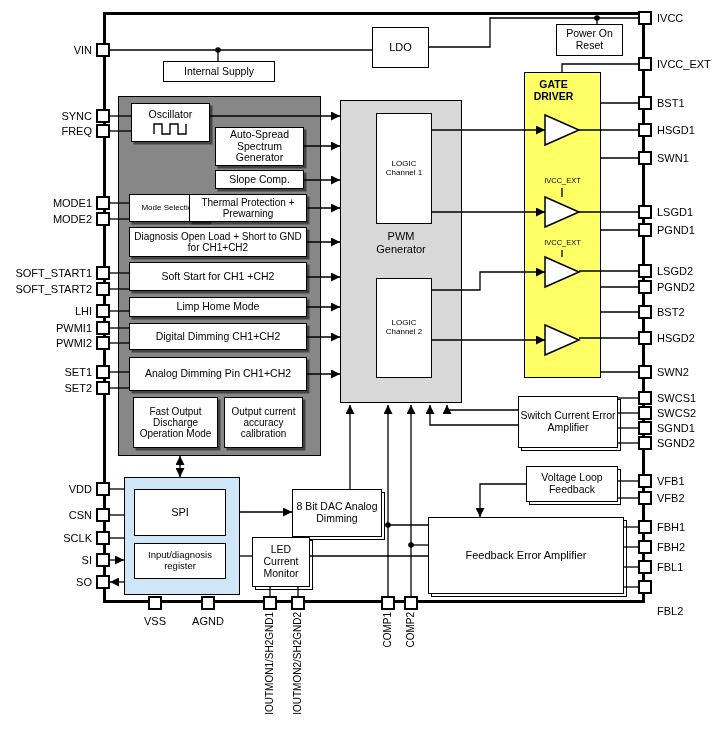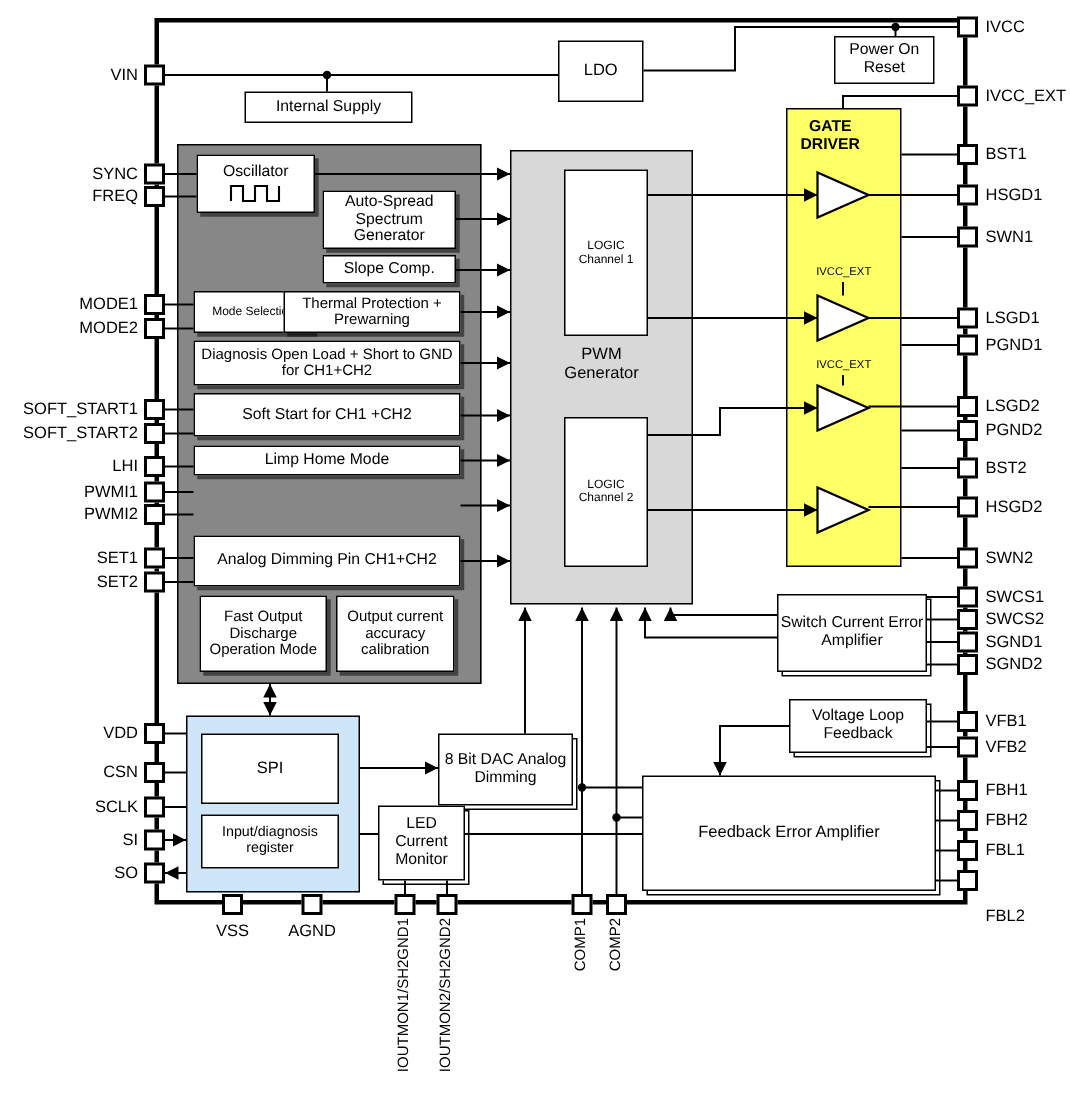--- a/index.html
+++ b/index.html
@@ -44,20 +44,21 @@
       <path d="M2,12 V2 H10 V12 H18 V2 H26 V12 H34 V2" fill="none" stroke="#000" stroke-width="1.4"></path>
     </svg>
   </div>
   <div class="blk shg" style="left:215px;top:127px;width:89px;height:39px">Auto-Spread Spectrum Generator</div>
   <div class="blk shg" style="left:215px;top:170px;width:89px;height:19px">Slope Comp.</div>
   <div class="blk shg" style="left:129px;top:194px;width:80px;height:28px;font-size:8px">Mode Selection</div>
   <div class="blk shg" style="left:189px;top:194px;width:118px;height:28px;font-size:10px">Thermal Protection + Prewarning</div>
   <div class="blk shg" style="left:129px;top:227px;width:178px;height:30px;font-size:10px">Diagnosis Open Load + Short to GND for CH1+CH2</div>
   <div class="blk shg" style="left:129px;top:262px;width:178px;height:29px">Soft Start for CH1 +CH2</div>
   <div class="blk shg" style="left:129px;top:297px;width:178px;height:20px">Limp Home Mode</div>
+  <div class="blk shg" style="left:129px;top:323px;width:178px;height:27px">Digital Dimming CH1+CH2</div>
   <div class="blk shg" style="left:129px;top:357px;width:178px;height:34px">Analog Dimming Pin CH1+CH2</div>
   <div class="blk shg" style="left:133px;top:397px;width:85px;height:51px;font-size:10px">Fast Output Discharge Operation Mode</div>
   <div class="blk shg" style="left:224px;top:397px;width:79px;height:51px;font-size:10px">Output current accuracy calibration</div>
 
   <div class="pwmbox" style="left:340px;top:100px;width:122px;height:303px"></div>
   <div class="blk" style="left:376px;top:113px;width:56px;height:111px;font-size:8px">LOGIC Channel 1</div>
   <div class="blk" style="left:376px;top:278px;width:56px;height:100px;font-size:8px">LOGIC Channel 2</div>
   <div class="txt" style="left:366px;top:230px;width:70px;font-size:11px">PWM Generator</div>
 
   <div class="gdbox" style="left:524px;top:72px;width:77px;height:306px"></div>

